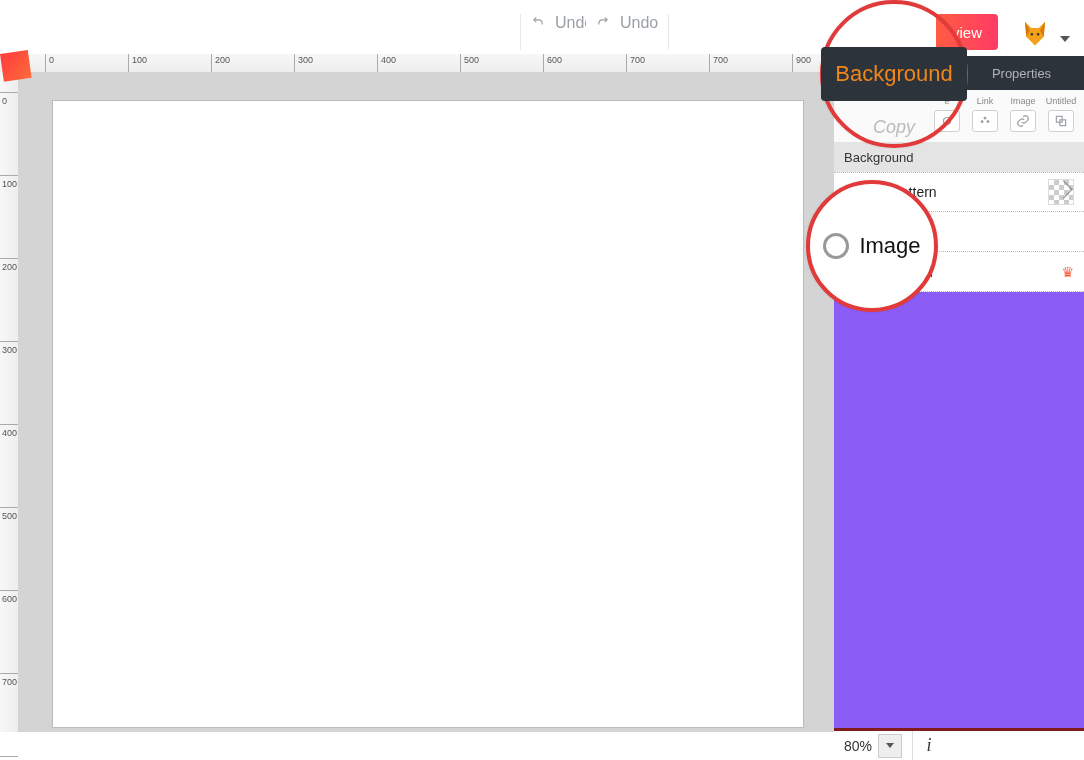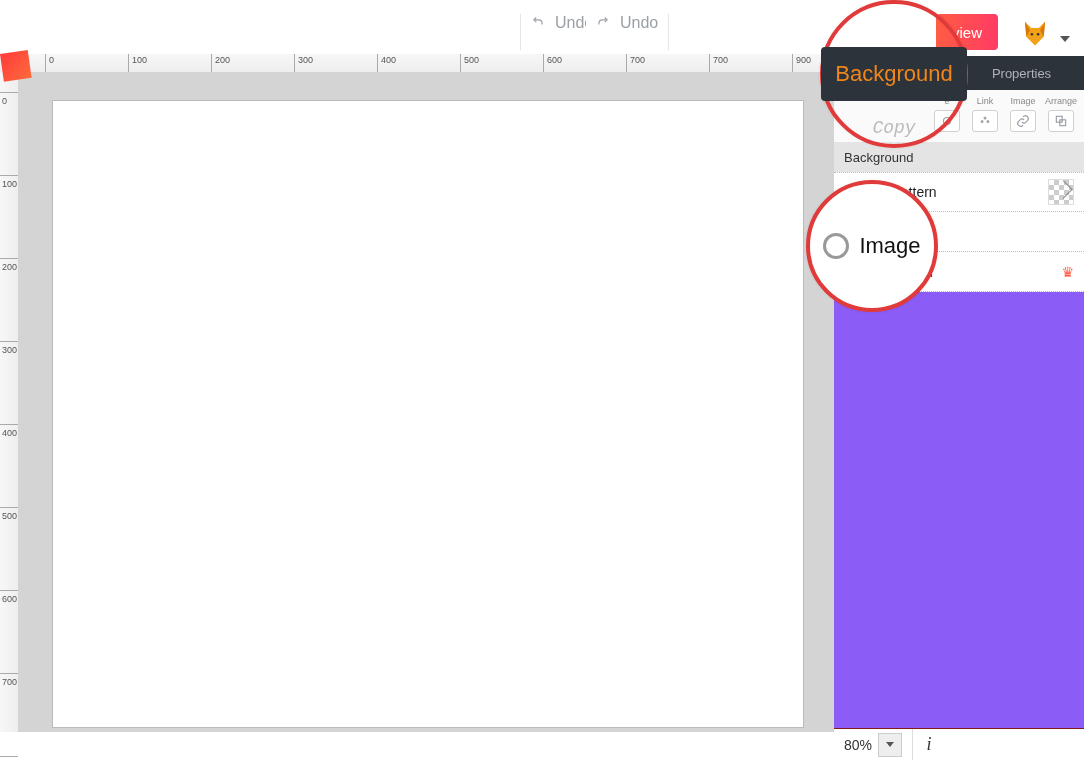--- a/index.html
+++ b/index.html
@@ -83,36 +83,36 @@
 .row.first { border-top:1px dotted #bbb; }
 .checker { width:26px; height:26px;
   background-image:linear-gradient(45deg,#ccc 25%,transparent 25%),linear-gradient(-45deg,#ccc 25%,transparent 25%),linear-gradient(45deg,transparent 75%,#ccc 75%),linear-gradient(-45deg,transparent 75%,#ccc 75%);
   background-size:10px 10px; background-position:0 0,0 5px,5px -5px,-5px 0; border:1px solid #ddd; position:relative;}
 .checker::after { content:""; position:absolute; top:3px; right:3px; width:12px; height:12px; border-top:1px solid #888; border-right:1px solid #888; transform:rotate(45deg);}
 
 .crown { color:#ff5a3c; font-size:14px; }
 
  
 .footer { position:absolute; bottom:0; left:834px; width:250px; height:32px; background:#fff;
-  border-top:1px solid #7f1d1d; display:flex; align-items:center; }
+  border-top:3px solid #7f1d1d; display:flex; align-items:center; }
 .zoom { padding:0 10px; font-size:14px; color:#333; border-right:1px solid #ddd; height:100%; display:flex; align-items:center;}
 .zoom-dd { width:24px; height:24px; background:#eee; display:flex; align-items:center; justify-content:center; margin-left:6px; border:1px solid #ccc;}
 .zoom-dd::after { content:""; width:0;height:0;border-left:4px solid transparent;border-right:4px solid transparent;border-top:5px solid #555;}
 .kbs { flex:1; text-align:center; font-size:13px; color:#333; border-right:1px solid #ddd; height:100%; display:flex; align-items:center; justify-content:center;}
 .info-i { width:32px; font-style:italic; font-family:Georgia,serif; font-size:18px; color:#333; display:flex;align-items:center;justify-content:center;}
 
 
 .callout {
   position:absolute; border:4px solid #e03a3a; border-radius:50%; background:#fff;
   display:flex; align-items:center; justify-content:center; pointer-events:none;
   box-shadow:0 0 0 2px rgba(0,0,0,0.02);
 }
 .callout.c1 { top:0; left:820px; width:148px; height:148px; background:transparent; z-index:10;}
 .callout.c1 .pill { background:#2d333a; color:#f0861a; font-size:22px; padding:14px 14px; border-radius:4px; }
-.callout.c1 .copy { position:absolute; bottom:6px; color:#bbb; font-size:18px; font-style:italic;font-family:Liberation Mono, monospace; }
+.callout.c1 .copy { position:absolute; bottom:6px; color:#bbb; font-size:18px; font-style:italic; }
 .callout.c2 { top:180px; left:806px; width:132px; height:132px; z-index:10;}
 .callout.c2 .r { display:flex; align-items:center; gap:10px; }
 .callout.c2 .circ { width:26px;height:26px;border:3px solid #999;border-radius:50%; }
 .callout.c2 .t { font-size:22px; color:#111; }
 </style>
 </head>
 <body>
 
 <div class="topbar">
   <button class="undo-btn">
@@ -230,21 +230,21 @@
             <circle cx="17" cy="13" r="2"></circle>
             <circle cx="12" cy="7" r="2"></circle>
           </svg>
         </div></div>
     <div class="toolcell"><span>Image</span><div class="box">
           <svg viewBox="0 0 24 24" stroke="currentColor" fill="none" stroke-width="2">
             <path d="M10 14a5 5 0 007 0l3-3a5 5 0 00-7-7l-1 1"></path>
             <path d="M14 10a5 5 0 00-7 0l-3 3a5 5 0 007 7l1-1"></path>
           </svg>
         </div></div>
-    <div class="toolcell"><span>Arrange</span><div class="box">
+    <div class="toolcell"><span>Untitled</span><div class="box">
           <svg viewBox="0 0 24 24" stroke="currentColor" fill="none" stroke-width="2">
             <rect x="4" y="4" width="10" height="10"></rect>
             <rect x="10" y="10" width="10" height="10"></rect>
           </svg>
         </div></div>
   </div>
   <div class="sec-head">
       <span>Background</span>
     </div>
 

